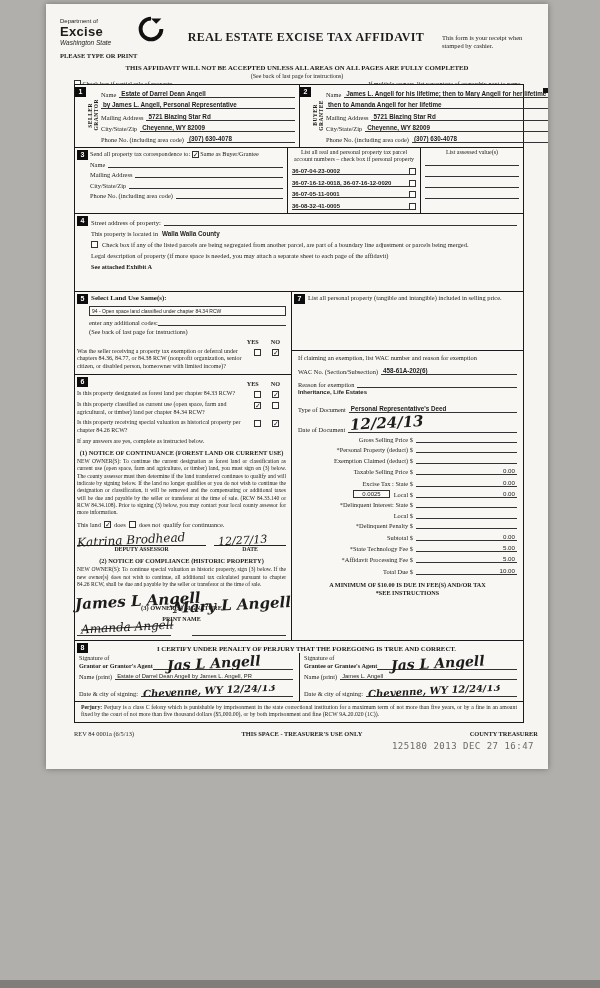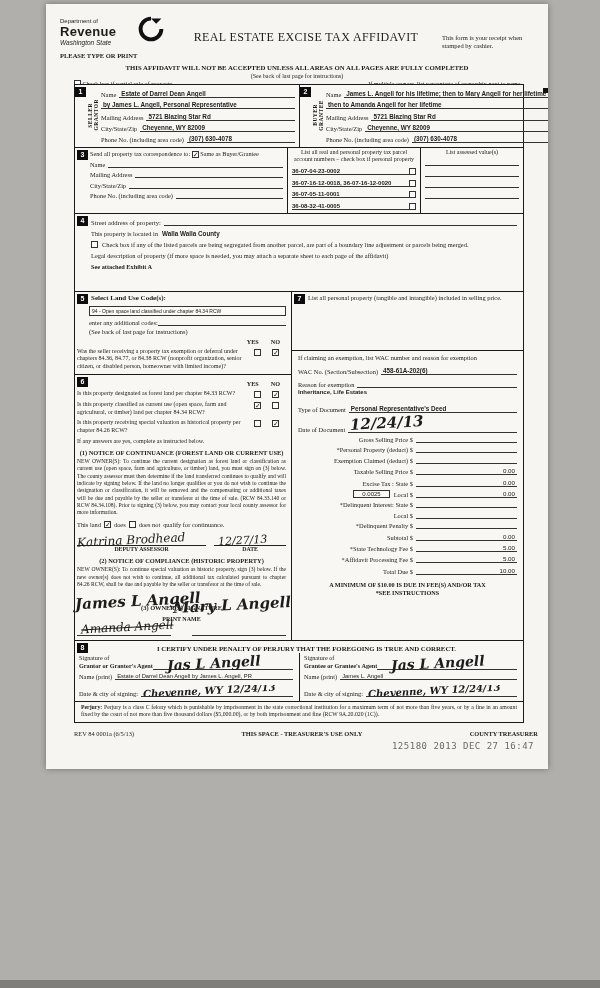--- a/index.html
+++ b/index.html
@@ -18,21 +18,21 @@
     padding:8px 0 0 0;
   }
   
   .hdr { position:relative; height:72px; }
   .logo { position:absolute; left:14px; top:6px; width:120px; }
   .logo-dept { font-size:6px; font-family:"Liberation Sans",sans-serif; }
   .logo-rev  { font-size:13px; font-weight:bold; font-family:"Liberation Sans",sans-serif; letter-spacing:.3px; }
   .logo-wa   { font-size:6.5px; font-style:italic; font-family:"Liberation Sans",sans-serif; }
   .logo-mark { position:absolute; left:78px; top:-2px; }
   .hdr-title { position:absolute; left:120px; top:18px; width:280px; text-align:center; }
-  .hdr-title .t1 { font-size:12px; font-weight:normal; letter-spacing:.4px; }
+  .hdr-title .t1 { font-size:12px; font-weight:bold; letter-spacing:.4px; }
   .hdr-title .t2 { font-size:8px; font-weight:bold; }
   .receipt-note { position:absolute; right:14px; top:22px; width:92px; font-size:6.5px; text-align:left; line-height:1.25; }
   .please-type { position:absolute; left:14px; top:40px; font-size:6.5px; font-weight:bold; }
   .warn { position:absolute; left:0; top:52px; width:100%; text-align:center; font-size:6.8px; font-weight:bold; }
   .seeback { position:absolute; left:0; top:61px; width:100%; text-align:center; font-size:6px; }
   .preline { position:absolute; left:28px; right:26px; top:68px; display:flex; justify-content:space-between; font-size:6.2px; }
   
   .form { position:absolute; left:28px; top:80px; width:450px; border:1.5px solid #1a1a1a; background:#f8f7f3; }
   .numbox { display:inline-block; width:11px; height:10px; background:#0d0d0d; color:#fff; font-size:7px; font-weight:bold; text-align:center; line-height:10px; font-family:"Liberation Sans",sans-serif; flex:none; }
   .cb { display:inline-block; width:7px; height:7px; border:1px solid #333; background:#fdfdfb; font-size:7px; line-height:6px; text-align:center; vertical-align:-1px; font-family:"DejaVu Sans",sans-serif; flex:none;}
@@ -115,21 +115,21 @@
   .sans { font-family:"Liberation Sans",sans-serif; }
 </style>
 </head>
 <body>
 
 <div class="paper" style="height: 765px;">
 
   <div class="hdr">
     <div class="logo">
       <div class="logo-dept">Department of</div>
-      <div class="logo-rev">Revenue</div>
+      <div class="logo-rev">Excise</div>
       <div class="logo-wa">Washington State</div>
       <span class="logo-mark">
         <svg width="26" height="26" viewBox="0 0 40 40">
           <path d="M36 20 A16 16 0 1 1 20 4" fill="none" stroke="#111" stroke-width="6"></path>
           <path d="M20 4 L36 4 L28 12 Z" fill="#111"></path>
         </svg>
       </span>
     </div>
     <div class="hdr-title">
       <div class="t1">REAL ESTATE EXCISE TAX AFFIDAVIT</div>
@@ -286,21 +286,21 @@
         </div>
     </div>
 
     <div class="rowbig">
 
       <div class="colL">
 
         <div class="sec5">
           <div class="sec5-head">
             <span class="numbox">5</span>
-            <span>Select Land Use Code(s):</span>
+            <span>Select Land Use Same(s):</span>
           </div>
           <div class="code-box">94 - Open space land classified under chapter 84.34 RCW</div>
           <div class="addl">
               <span>enter any additional codes:</span>
               <span class="ln"></span>
             </div>
           <div class="seeback2">(See back of last page for instructions)</div>
           <div class="yn-head">
             <span>YES</span>
             <span>NO</span>

